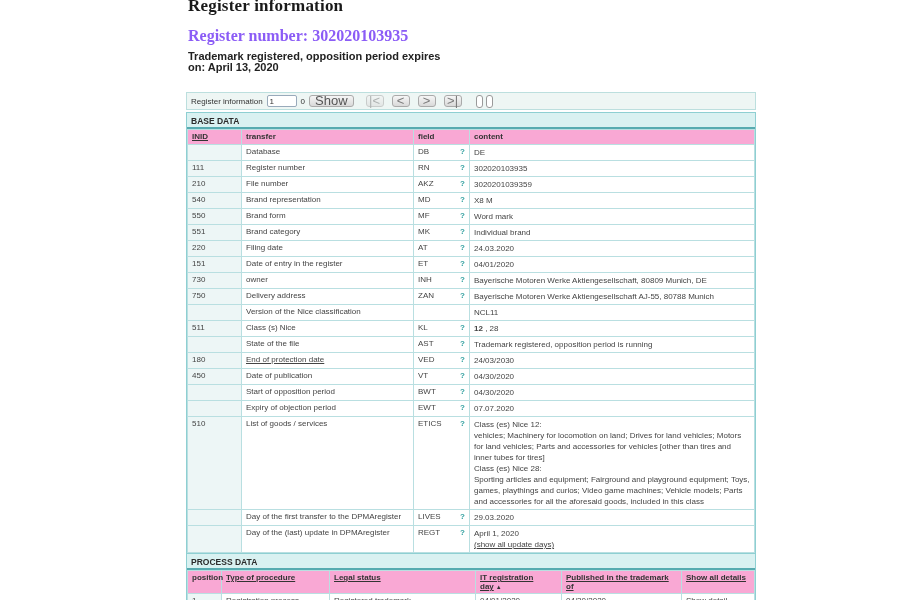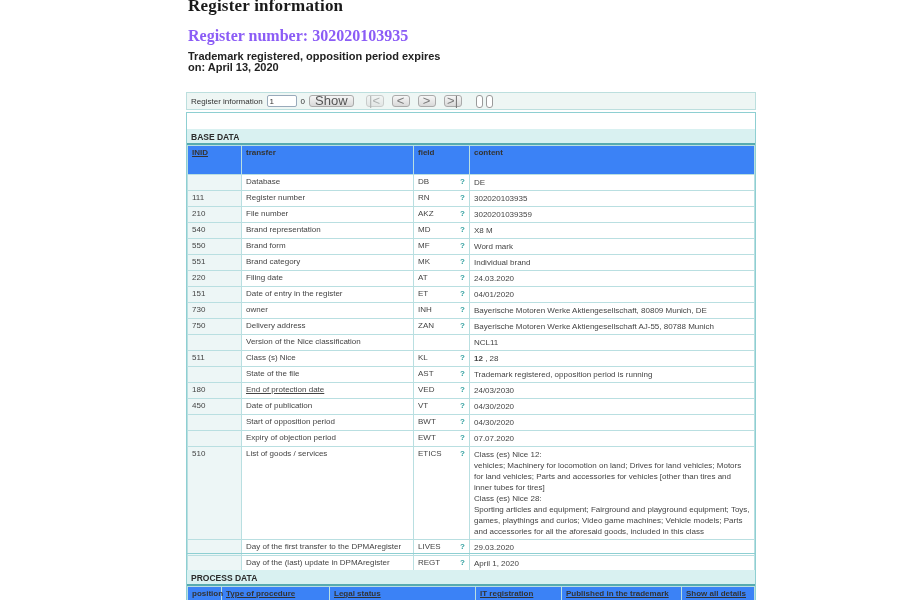--- a/index.html
+++ b/index.html
@@ -44,25 +44,25 @@
   .pager-btn.first { opacity: 0.55; margin-left: 2px; }
   .pager-group { display: flex; gap: 8px; margin-left: 6px; }
   .doc-icons { display: flex; gap: 3px; margin-left: 10px; }
   .doc-icon { width: 7px; height: 13px; border: 1.5px solid #9a9a9a; border-radius: 3px; background: #fff; }
 
   
   .section { position: absolute; left: 0; width: 570px; border: 1px solid #8ecfd2; }
   .section-header {
     background: #d9f1f1; border-bottom: 2px solid #57abb0;
     font-size: 8.5px; font-weight: 700; color: #2b2b2b;
-    padding: 3px 4px; height: 16px; margin-top: 16px;
+    padding: 3px 4px; height: 16px;
   }
   table { border-collapse: collapse; table-layout: fixed; width: 100%; font-size: 8px; color: #444; }
   th, td { border: 1px solid #b9dfe1; padding: 2px 4px; vertical-align: top; text-align: left; }
-  th { font-weight: 700; color: #333; height: 29px; background: #3b82f6; }
+  th { font-weight: 700; color: #333; height: 15px; background: #f9a8d4; }
   td { height: 16px; line-height: 10px; background: #fff; }
   td.first-col { background: #edf6f6; }
   .u { text-decoration: underline; cursor: pointer; }
   .help {
     float: right; color: #2f9e9e; font-weight: 700; cursor: pointer; font-size: 8px;
   }
   .field-code { color: #444; }
   .content-line { line-height: 11px; }
   .sort-arrow { font-size: 6px; color: #333; margin-left: 2px; }
 

